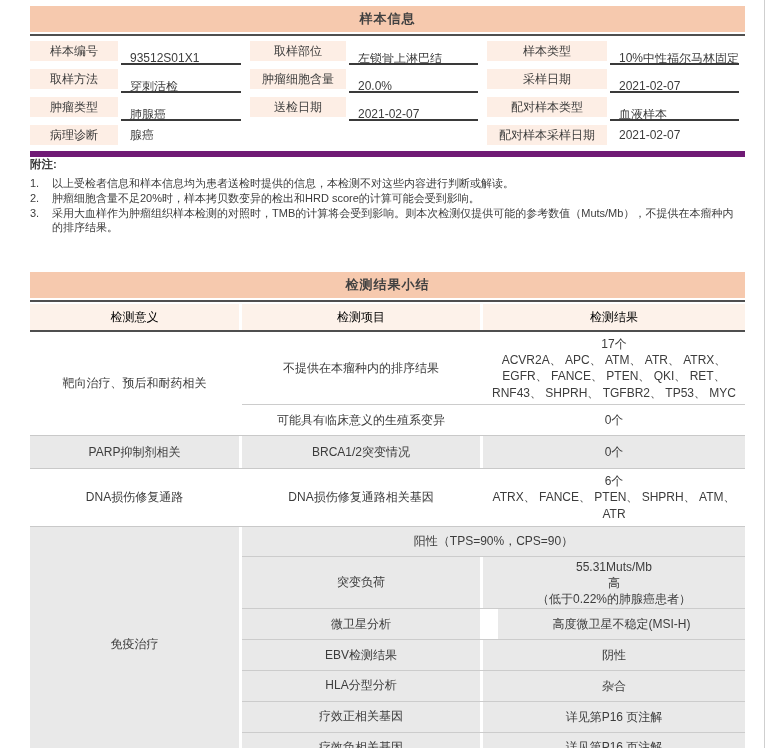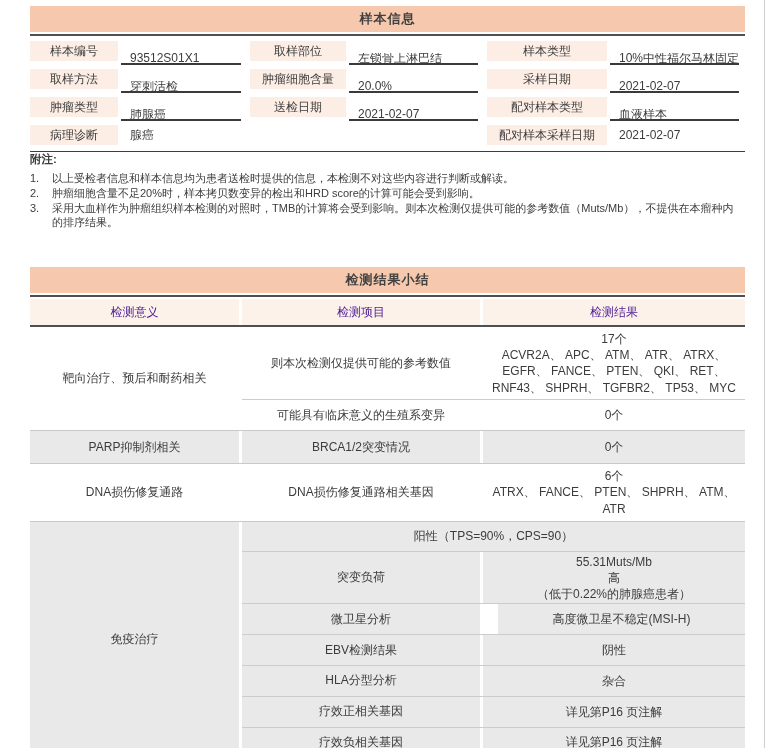--- a/index.html
+++ b/index.html
@@ -8,42 +8,42 @@
 
   .page { position:absolute; left:30px; top:6px; width:715px; }
   .page-edge { position:absolute; left:764px; top:0; width:1px; height:748px; background:#cfcfcf; }
 
   
   .band { background:#f6c9ae; height:26px; display:flex; align-items:center; justify-content:center;
           font-size:13px; font-weight:bold; color:#404040; letter-spacing:1px; }
   .band-divider { height:2px; background:#4f4f4f; margin-top:2px; }
 
   
-  .si-table { margin-top:1px; border-bottom:1px solid #701a75; padding-bottom:2px; }
+  .si-table { margin-top:1px; border-bottom:6px solid #701a75; padding-bottom:2px; }
   .si-row { display:grid; grid-template-columns:88px 126px 96px 135px 120px 1fr; column-gap:3px;
             height:28px; align-items:stretch; }
   .si-label { background:#fdeee5; display:flex; align-items:center; justify-content:center;
               font-size:12px; margin:4px 0; white-space:nowrap; }
   .si-label.empty { background:transparent; }
   .si-value { display:flex; align-items:center; font-size:12px; padding-left:9px; margin-right:6px;
               white-space:nowrap; overflow:hidden; }
   .si-value.u { border-bottom:2px solid #3a3a3a;margin-top:16px; }
 
   
   .notes { font-size:11px; line-height:1.25; }
   .notes-heading { font-weight:bold; font-size:11.5px; margin-bottom:6px; }
   .note-item { display:flex; margin-bottom:1px; }
   .note-num { width:22px; flex:0 0 22px; }
   .note-text { flex:1; padding-right:10px; }
 
   
   .rt { margin-top:0; }
   .rt-header { display:flex; column-gap:3px; border-bottom:2px solid #4f4f4f; }
   .rt-header .hcell { background:#fdf2ea; height:26px; display:flex; align-items:center; justify-content:center;
-                      font-size:12px; color:#4c1d95; }
+                      font-size:12px; color:#000000; }
   .hc1 { width:209px; } .hc2 { width:238px; } .hc3 { flex:1; }
 
   .rt-body { border-bottom:2px solid #8f8f8f; }
   .rt-section { display:flex; }
   .rt-section + .rt-section { border-top:1px solid #c9c9c9; }
   .rt-sig { width:209px; flex:0 0 209px; margin-right:3px; display:flex; align-items:center; justify-content:center;
             font-size:12px; text-align:center; }
   .rt-rows { flex:1; display:flex; flex-direction:column; }
   .rt-subrow { display:flex; flex:1; }
   .rt-subrow + .rt-subrow { border-top:1px solid #cccccc; }
@@ -124,21 +124,21 @@
     <div class="rt-header">
       <div class="hcell hc1">检测意义</div>
       <div class="hcell hc2">检测项目</div>
       <div class="hcell hc3">检测结果</div>
     </div>
     <div class="rt-body" id="rt-body">
         <div class="rt-section">
           <div class="rt-sig">靶向治疗、预后和耐药相关</div>
           <div class="rt-rows">
             <div class="rt-subrow" style="min-height: 72px;">
-              <div class="rt-item">则本次检测仅提供可能的参考数值</div>
+              <div class="rt-item">不提供在本瘤种内的排序结果</div>
               <div class="rt-result">
                 <div class="">17个</div>
                 <div class="">ACVR2A、 APC、 ATM、 ATR、 ATRX、</div>
                 <div class="">EGFR、 FANCE、 PTEN、 QKI、 RET、</div>
                 <div class="">RNF43、 SHPRH、 TGFBR2、 TP53、 MYC</div>
               </div>
             </div>
             <div class="rt-subrow" style="min-height: 27px;">
               <div class="rt-item">可能具有临床意义的生殖系变异</div>
               <div class="rt-result">

